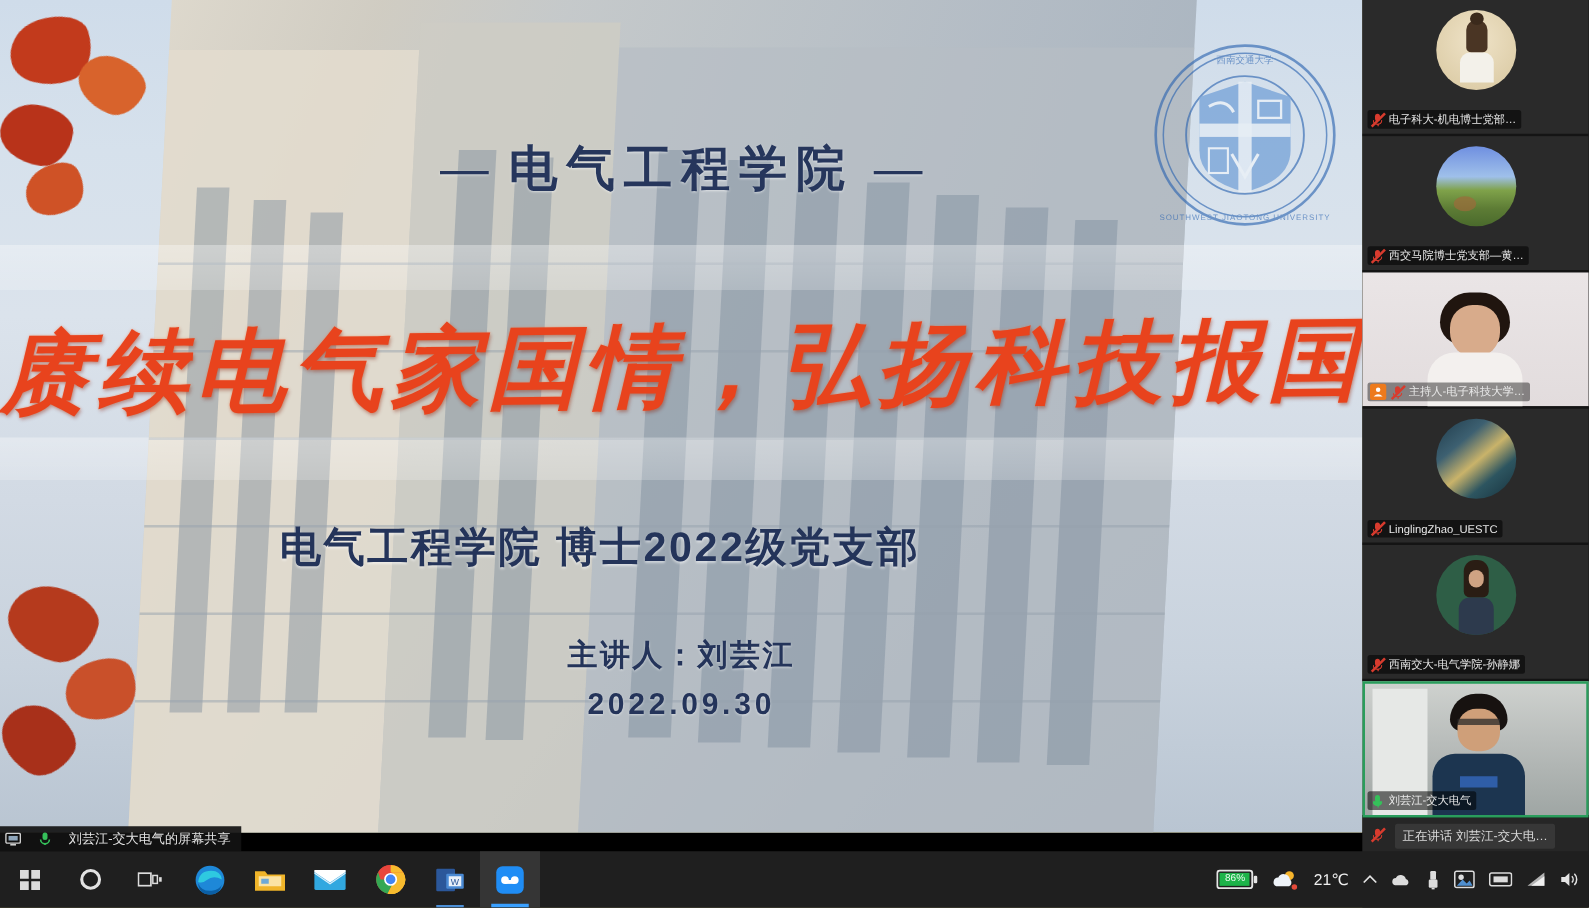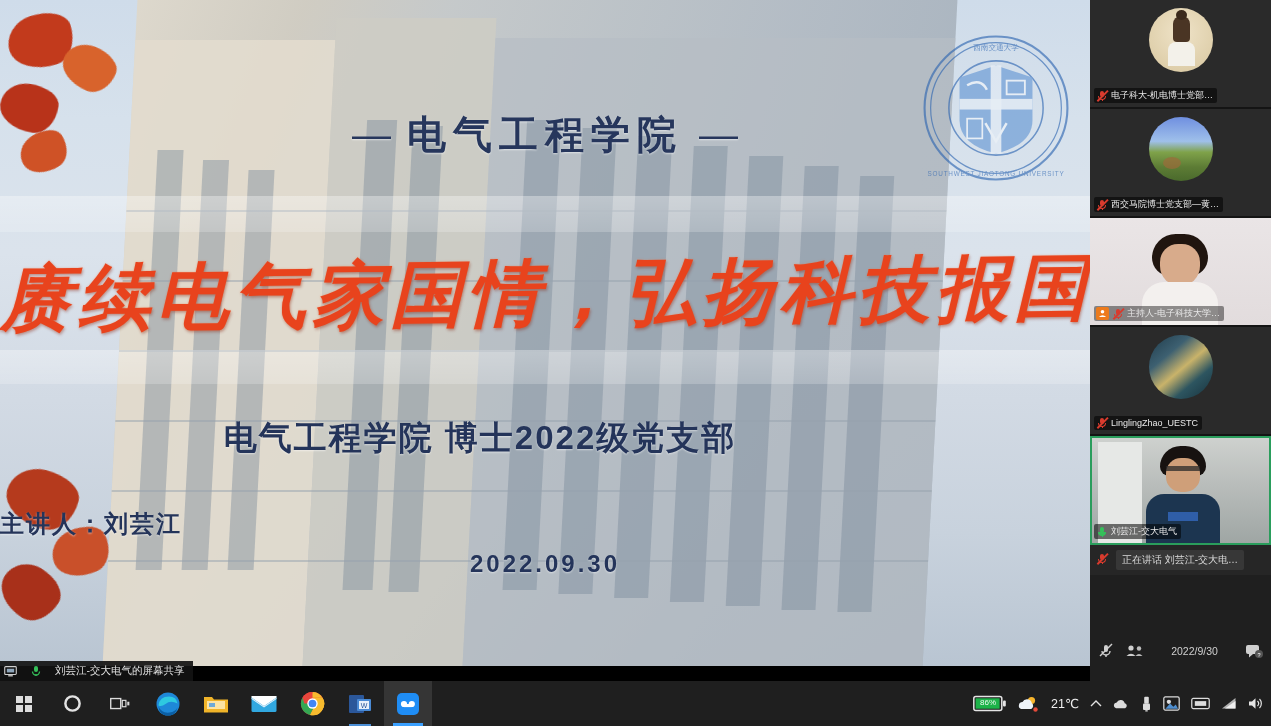--- a/index.html
+++ b/index.html
@@ -44,21 +44,21 @@
   .calligraphy { position:absolute; left:0; top:246px; width:1090px; text-align:center;
     font-family:"DejaVu Serif","Liberation Serif",serif;
     font-size:72px; font-weight:700; letter-spacing:6px;
     color:#e8431d; font-style:italic;
     text-shadow:1px 2px 3px rgba(120,20,0,.32), 0 0 2px rgba(255,120,60,.5);
     transform:rotate(-0.6deg); white-space:nowrap; }
 
   .slide-sub { position:absolute; left:0; top:416px; width:872px; text-align:center;
     color:#24345a; font-size:33px; font-weight:700; letter-spacing:2px;
     text-shadow:0 1px 2px rgba(255,255,255,.5);margin-left:44px; }
-  .slide-speaker { position:absolute; left:0; top:508px; width:1090px; 
+  .slide-speaker { position:absolute; left:0; top:508px; width:1090px; text-align:center;
     color:#24345a; font-size:24px; font-weight:700; letter-spacing:2px;
     text-shadow:0 1px 2px rgba(255,255,255,.5); }
   .slide-date { position:absolute; left:0; top:550px; width:1090px; text-align:center;
     color:#24345a; font-size:24px; font-weight:700; letter-spacing:3px;
     text-shadow:0 1px 2px rgba(255,255,255,.5); }
 
   
   .seal { position:absolute; right:18px; top:32px; width:152px; height:152px;
     opacity:.62; }
 
@@ -259,20 +259,36 @@
         <span class="mic muted">
             <span class="body"></span>
             <span class="arc"></span>
             <span class="stem"></span>
             <span class="slash"></span>
           </span>
         <span class="nm">LinglingZhao_UESTC</span>
       </div>
     </div>
 
+    <div class="tile">
+      <div class="avatar" style="background:#2e5e46">
+        <div style="position:absolute;left:22px;top:4px;width:20px;height:30px;border-radius:9px 9px 5px 5px;background:#2a1d14"></div>
+        <div style="position:absolute;left:26px;top:12px;width:12px;height:14px;border-radius:6px;background:#cfa383"></div>
+        <div style="position:absolute;left:18px;top:34px;width:28px;height:30px;border-radius:9px 9px 0 0;background:#2d3a4d"></div>
+      </div>
+      <div class="namebar">
+        <span class="mic muted">
+            <span class="body"></span>
+            <span class="arc"></span>
+            <span class="stem"></span>
+            <span class="slash"></span>
+          </span>
+        <span class="nm">西南交大-电气学院-孙静娜</span>
+      </div>
+    </div>
 
     <div class="tile video speaking" style="background:linear-gradient(180deg,#cfd2cf 0%,#b9bdbb 45%,#9fa6a4 100%)">
       <div style="position:absolute;left:8px;top:6px;width:44px;height:103px;background:#e6e8e6"></div>
       <div style="position:absolute;left:70px;top:10px;width:46px;height:30px;border-radius:22px 22px 10px 10px;background:#171210"></div>
       <div style="position:absolute;left:76px;top:22px;width:34px;height:34px;border-radius:15px;background:#cf9f79"></div>
       <div style="position:absolute;left:76px;top:30px;width:34px;height:5px;background:#2a2a2a;opacity:.75"></div>
       <div style="position:absolute;left:56px;top:58px;width:74px;height:51px;border-radius:18px 18px 0 0;background:#1c3550"></div>
       <div style="position:absolute;left:78px;top:76px;width:30px;height:9px;background:#2f5ea8"></div>
       <div class="namebar">
         <span class="mic on">

